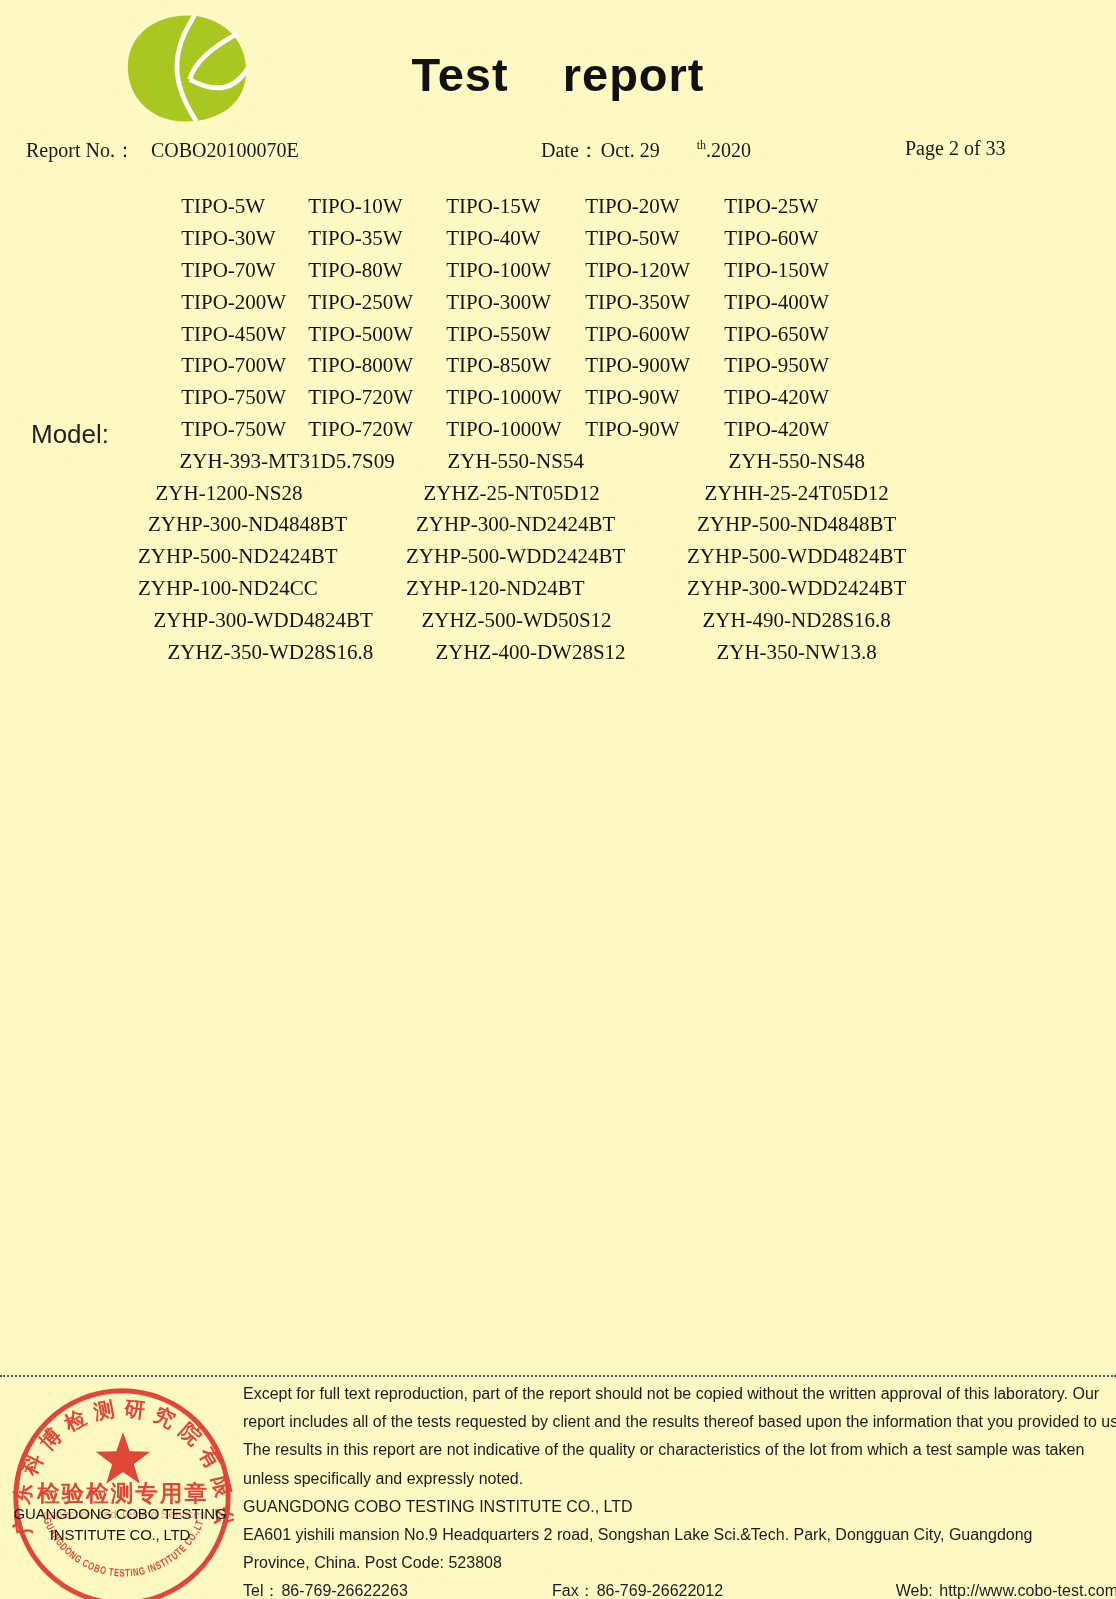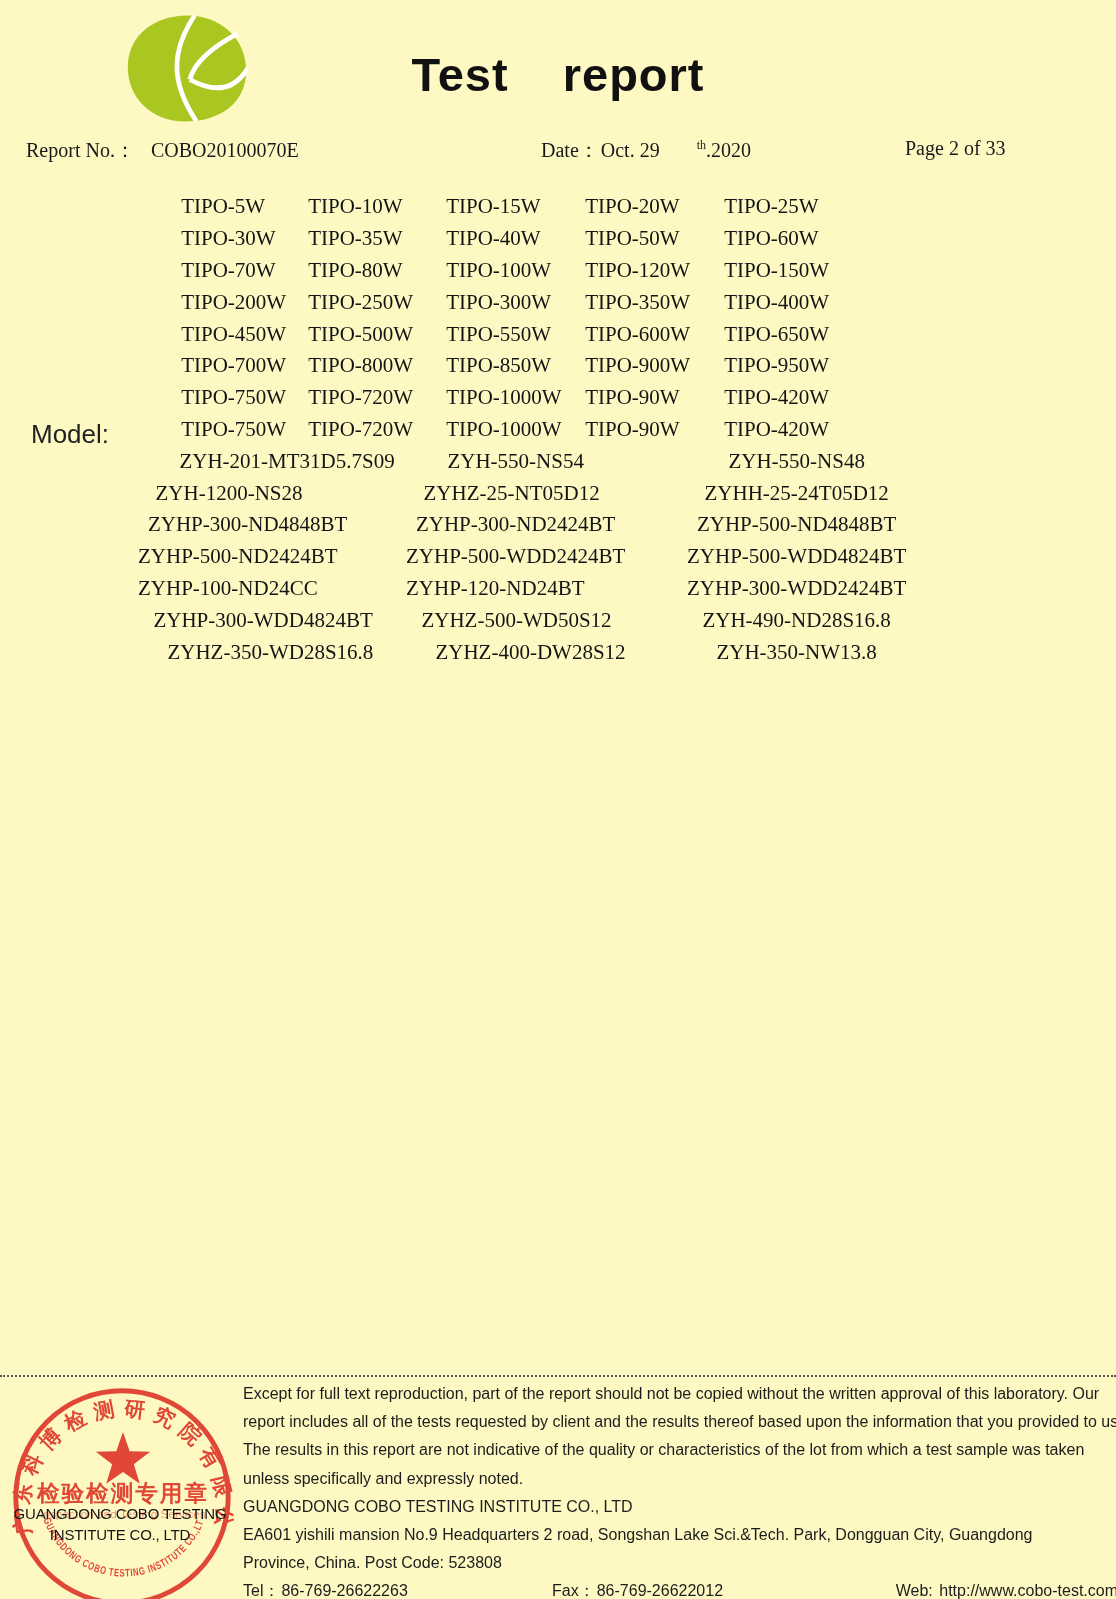--- a/index.html
+++ b/index.html
@@ -145,21 +145,21 @@
         <div class="model-cell">TIPO-420W</div>
       </div>
       <div class="model-row row-tipo">
         <div class="model-cell">TIPO-750W</div>
         <div class="model-cell">TIPO-720W</div>
         <div class="model-cell">TIPO-1000W</div>
         <div class="model-cell">TIPO-90W</div>
         <div class="model-cell">TIPO-420W</div>
       </div>
       <div class="model-row row-zyh">
-        <div class="model-cell">ZYH-201-MT31D5.7S09</div>
+        <div class="model-cell">ZYH-393-MT31D5.7S09</div>
         <div class="model-cell">ZYH-550-NS54</div>
         <div class="model-cell">ZYH-550-NS48</div>
       </div>
       <div class="model-row row-zyh">
         <div class="model-cell">ZYH-1200-NS28</div>
         <div class="model-cell">ZYHZ-25-NT05D12</div>
         <div class="model-cell">ZYHH-25-24T05D12</div>
       </div>
       <div class="model-row row-zyh">
         <div class="model-cell">ZYHP-300-ND4848BT</div>

